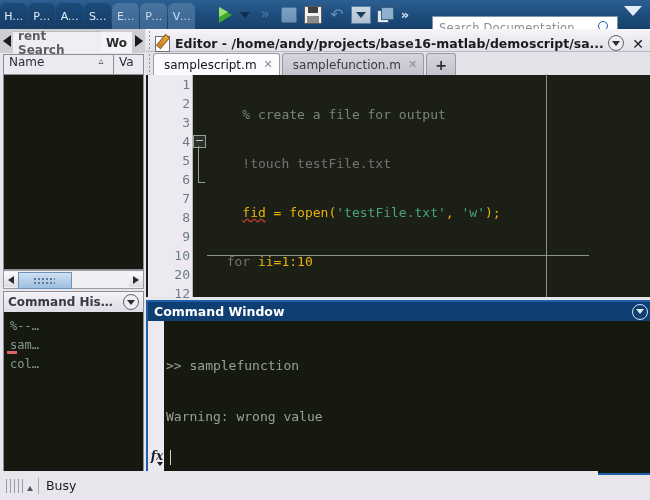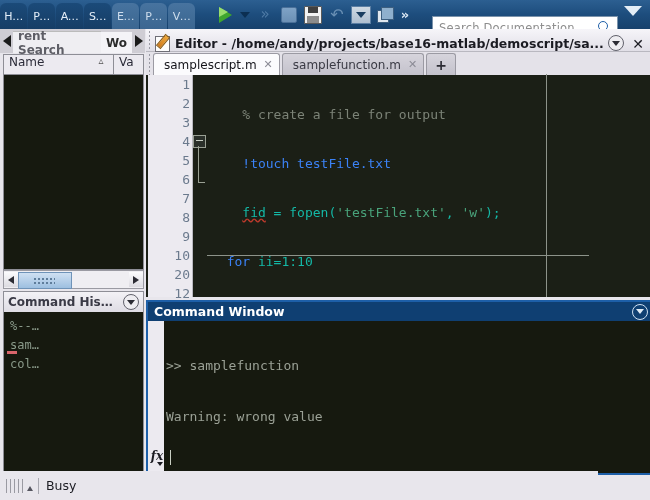--- a/index.html
+++ b/index.html
@@ -132,24 +132,24 @@
   .gutter .gl{height:19px;line-height:19px;padding-right:2px;position:relative;}
   .gutter .gl .dashm{position:absolute;right:-8px;top:0;color:#2b2b33;}
   .gutterbar{position:absolute;left:46px;top:0;width:1px;height:222px;background:#b9b8c0;}
   .foldcol{position:absolute;left:47px;top:0;width:14px;height:222px;background:#1b1f16;}
 
   .code{position:absolute;left:61px;top:0;width:382px;height:222px;
     font-family:"DejaVu Sans Mono","Liberation Mono",monospace;font-size:13px;white-space:pre;}
   .cl{height:19px;line-height:19px;padding-left:4px;}
   .c-comment{color:#7c8377;}
   .c-section{color:#8e9a86;font-weight:bold;}
-  .c-kw{color:#3b82f6;}
+  .c-kw{color:#737373;}
   .c-str{color:#49a37b;}
   .c-fmt{color:#cf8b36;}
-  .c-plain{color:#14b8a6;}
+  .c-plain{color:#eab308;}
   .c-under{text-decoration:underline;text-decoration-color:#c0392b;text-decoration-style:wavy;}
   .sel{background:#46514a;color:#cdd4c9;}
 
   .seprule{position:absolute;left:61px;top:180px;width:382px;height:1px;background:#8d938a;}
   .foldbox{position:absolute;left:0px;top:3px;width:11px;height:11px;border:1px solid #9aa094;background:#2b302a;}
   .foldbox:after{content:"";position:absolute;left:2px;top:4px;width:7px;height:1px;background:#c8cec3;}
   .foldline{position:absolute;left:5px;top:14px;width:1px;height:37px;background:#9aa094;}
   .foldfoot{position:absolute;left:5px;top:50px;width:7px;height:1px;background:#9aa094;}
 
   .vline{position:absolute;left:546px;top:74px;width:1px;height:223px;background:#8d938a;}

